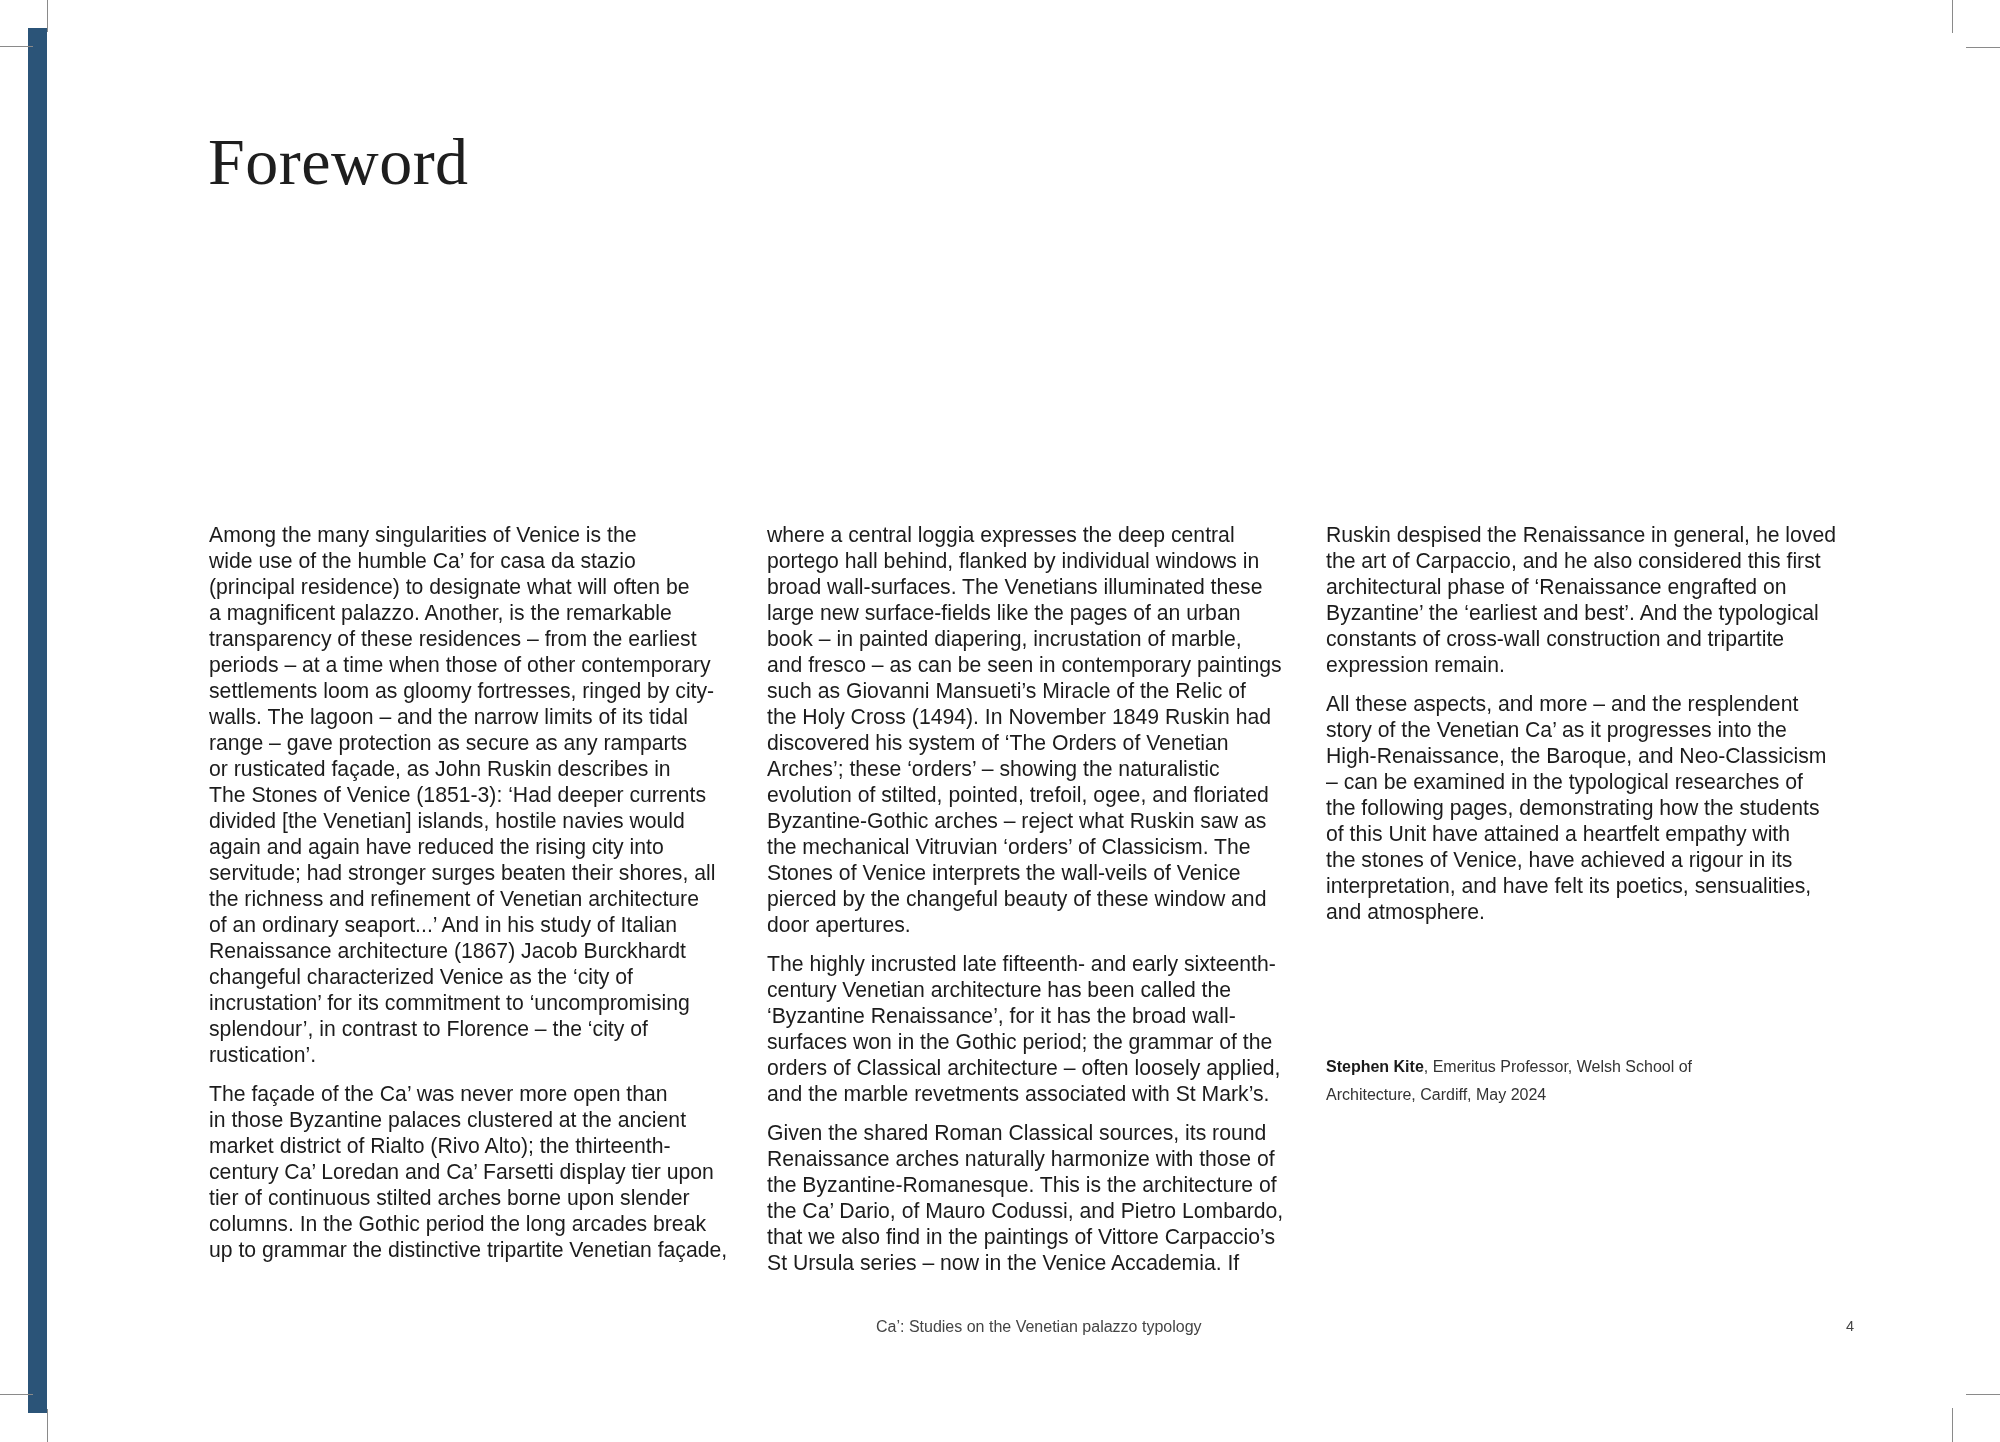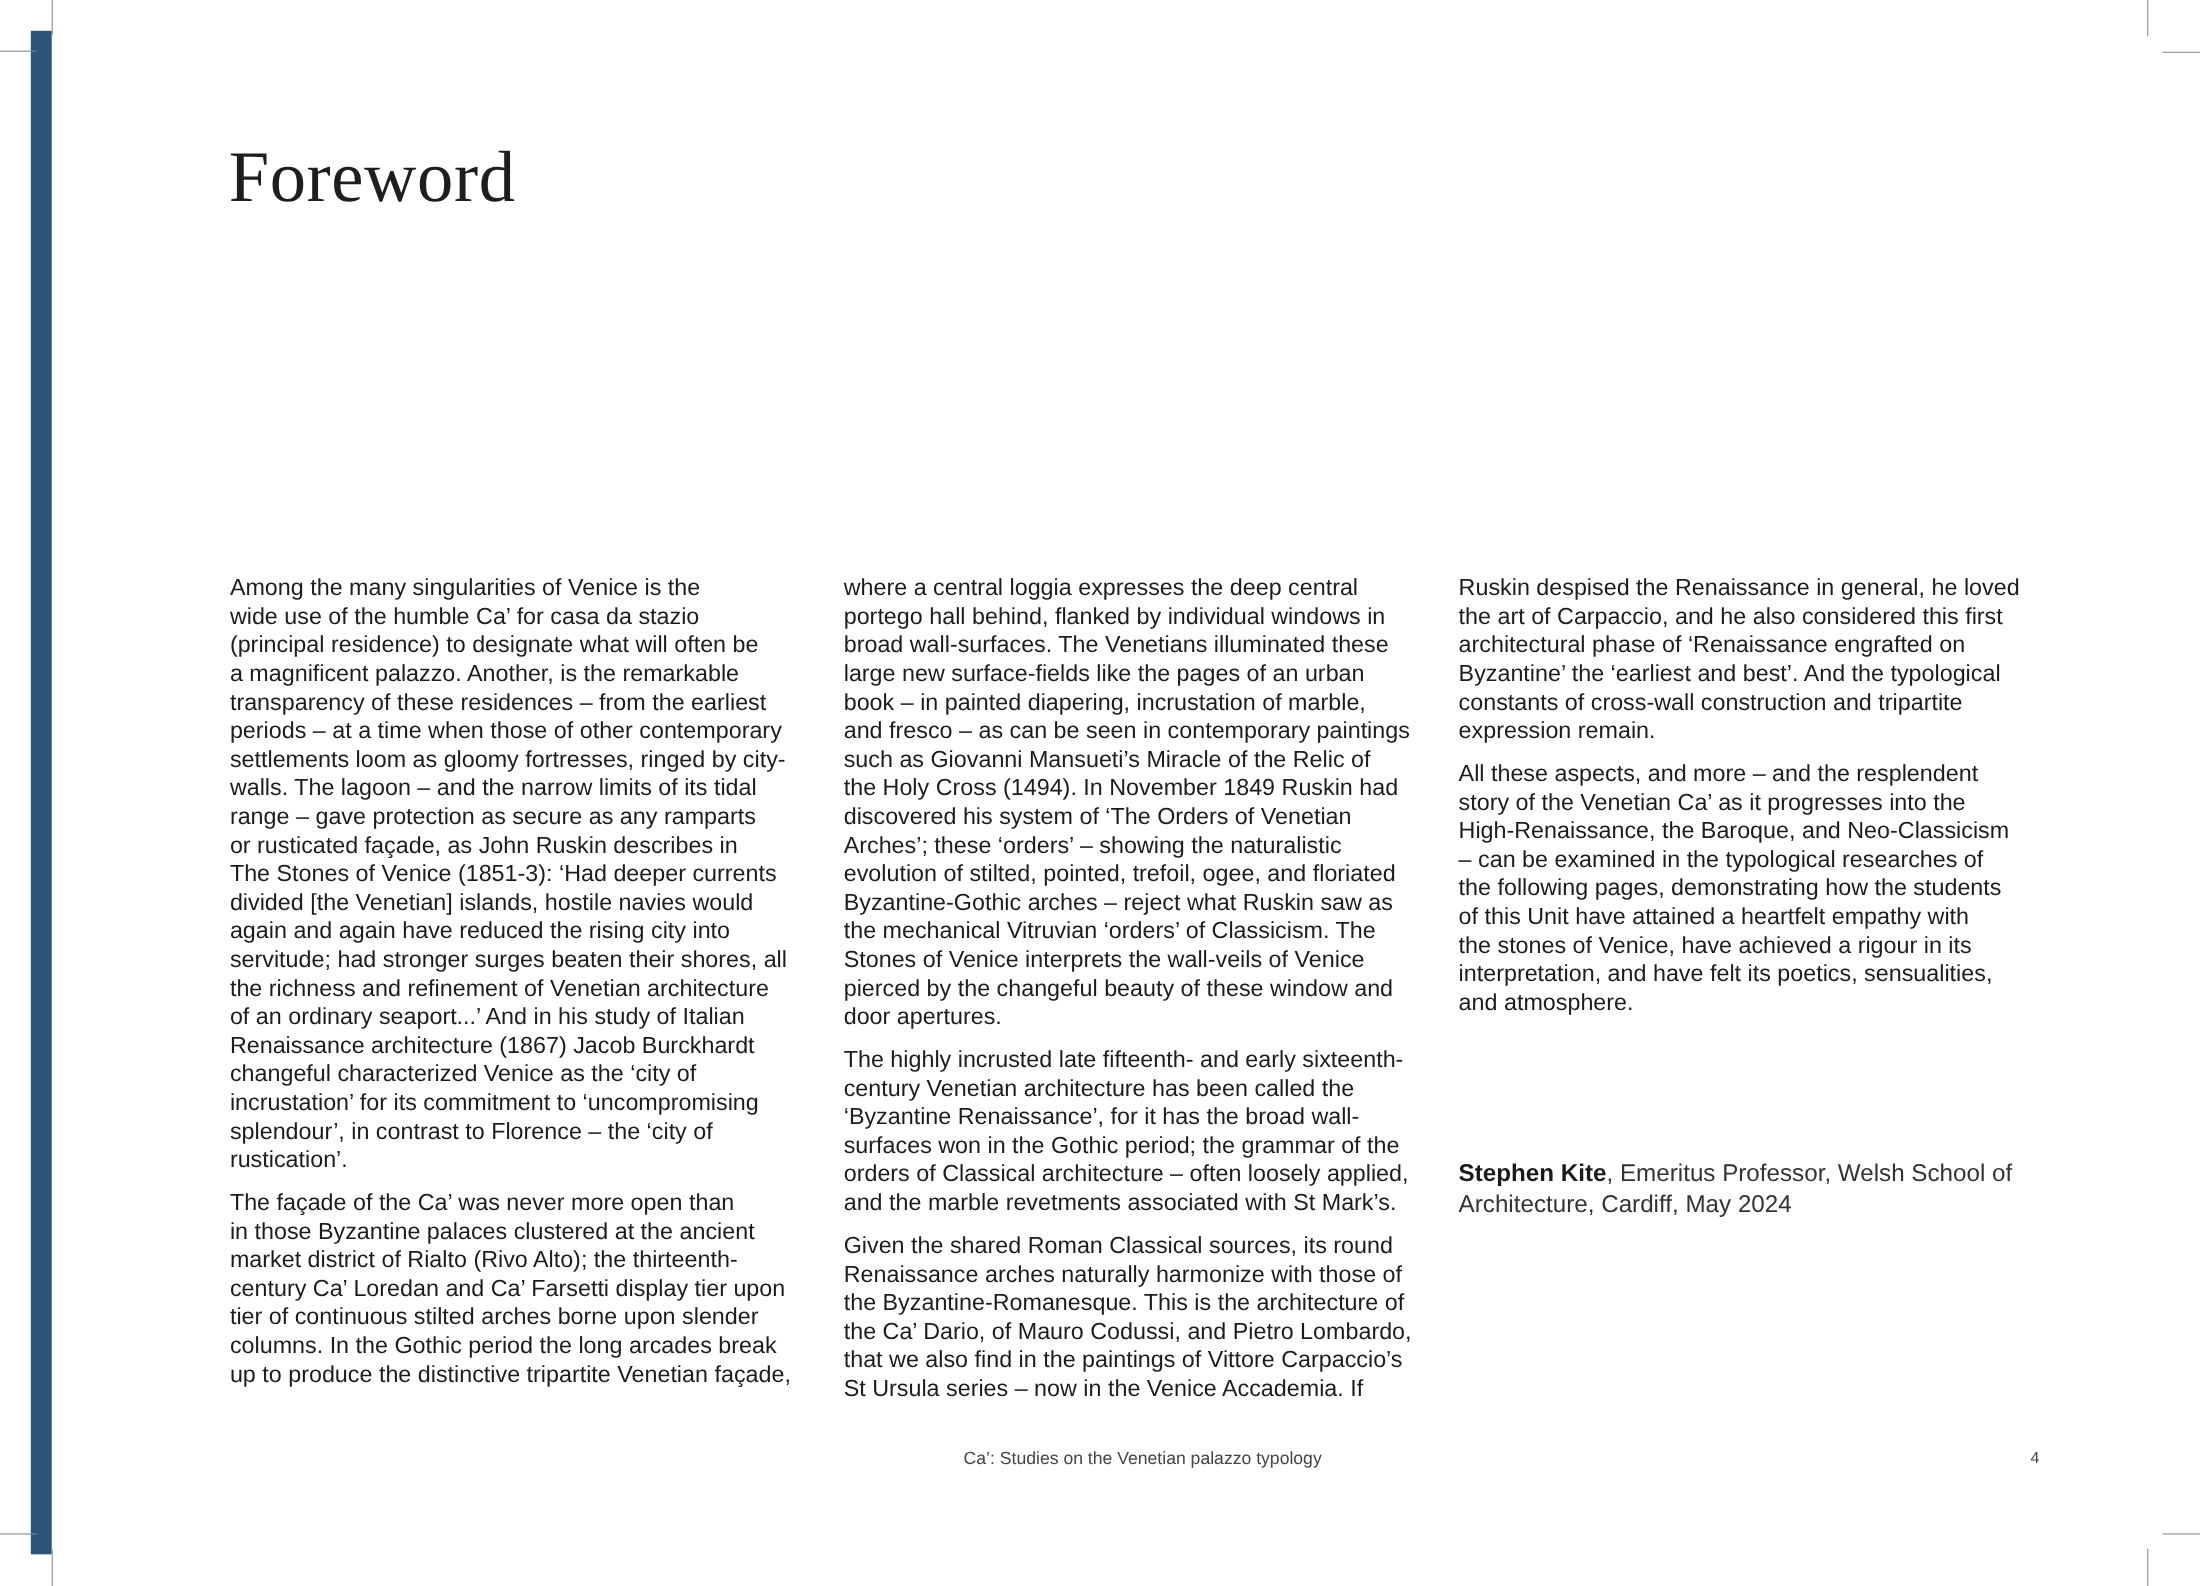--- a/index.html
+++ b/index.html
@@ -22,21 +22,21 @@
       font-size: 21.2px; line-height: 26px; color: #1c1c1c;
     }
     .col-1 { left: 209px; }
     .col-2 { left: 767px; }
     .col-3 { left: 1326px; }
     .para { margin: 0 0 13px 0; }
     .line { display: block; white-space: nowrap; }
     .signature {
       position: absolute; left: 1326px; top: 1053px; width: 540px;
       font-family: "Liberation Sans", sans-serif;
-      font-size: 22px; line-height: 28px; color: #333333;
+      font-size: 16px; line-height: 28px; color: #333333;
     }
     .signature .name { font-weight: bold; color: #1a1a1a; }
     .footer-title {
       position: absolute; left: 876px; top: 1318px;
       font-family: "Liberation Sans", sans-serif;
       font-size: 16px; color: #444; white-space: nowrap;
     }
     .page-number {
       position: absolute; left: 1846px; top: 1318px;
       font-family: "Liberation Sans", sans-serif;
@@ -84,21 +84,21 @@
         <span class="line">splendour’, in contrast to Florence – the ‘city of</span>
         <span class="line">rustication’.</span>
       </p>
       <p class="para">
         <span class="line">The façade of the Ca’ was never more open than</span>
         <span class="line">in those Byzantine palaces clustered at the ancient</span>
         <span class="line">market district of Rialto (Rivo Alto); the thirteenth-</span>
         <span class="line">century Ca’ Loredan and Ca’ Farsetti display tier upon</span>
         <span class="line">tier of continuous stilted arches borne upon slender</span>
         <span class="line">columns. In the Gothic period the long arcades break</span>
-        <span class="line">up to produce the distinctive tripartite Venetian façade,</span>
+        <span class="line">up to grammar the distinctive tripartite Venetian façade,</span>
       </p>
     </div>
   <div class="col col-2">
       <p class="para">
         <span class="line">where a central loggia expresses the deep central</span>
         <span class="line">portego hall behind, flanked by individual windows in</span>
         <span class="line">broad wall-surfaces. The Venetians illuminated these</span>
         <span class="line">large new surface-fields like the pages of an urban</span>
         <span class="line">book – in painted diapering, incrustation of marble,</span>
         <span class="line">and fresco – as can be seen in contemporary paintings</span>

